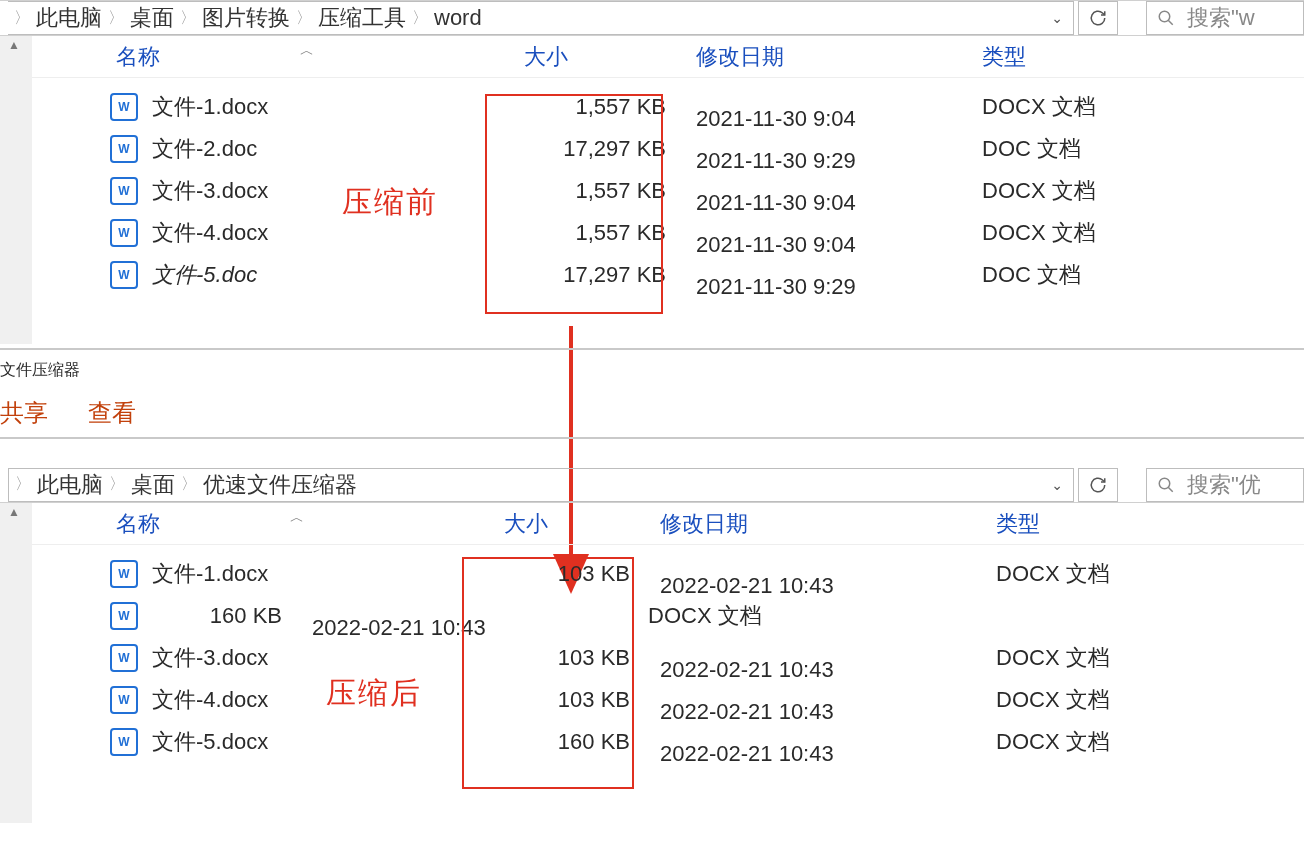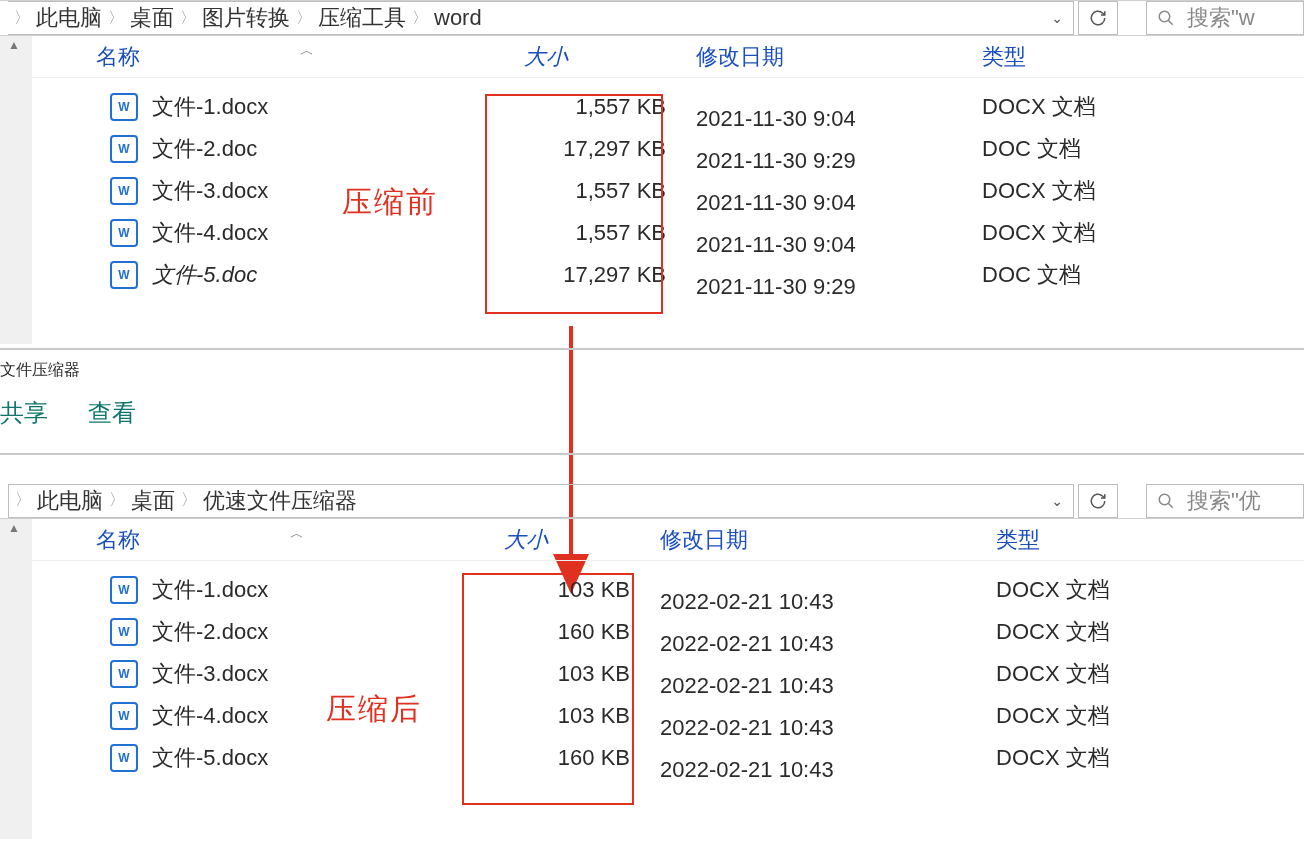--- a/index.html
+++ b/index.html
@@ -10,22 +10,22 @@
 .addrbar .path   { display: flex; align-items: center; flex: 1; border: 1px solid #bdbdbd; border-left: none; height: 34px; overflow: hidden; }
 .addrbar .chev   { color: #9a9a9a; padding: 0 6px; font-size: 16px; }
 .addrbar .crumb  { color: #333; white-space: nowrap; }
 .addrbar .dd     { width: 32px; text-align: center; color: #555; font-size: 14px; }
 .addrbar .refresh{ width: 40px; height: 34px; border: 1px solid #bdbdbd; margin-left: 4px; display:flex; align-items:center; justify-content:center; color:#555; }
 .addrbar .search { width: 158px; height: 34px; border: 1px solid #bdbdbd; margin-left: 28px; display:flex; align-items:center; padding-left: 10px; color:#888; overflow:hidden; }
 .addrbar .search svg{ margin-right:12px; }
 
 
 .hdr { display:flex; align-items:center; height:42px; font-size:22px; color:#1a4fbe; border-bottom:1px solid #eee; position:relative;}
-.hdr .col-name { padding-left:64px; width:488px; }
-.hdr .col-size { width:176px; padding-left:4px;font-style:italic;}
+.hdr .col-name { padding-left:84px; width:488px; }
+.hdr .col-size { width:176px; padding-left:4px;}
 .hdr .col-date { width:286px; }
 .hdr .col-type { }
 .hdr .sort-arrow{ position:absolute; left:268px; top:6px; font-size:14px; color:#888;}
 
 
 .rows { padding-top:8px; padding-bottom:10px; position:relative;}
 .row  { display:flex; align-items:center; height:42px; font-size:22px; }
 .row .icon { width:28px; height:28px; margin-left:78px; margin-right:14px;}
 .row .name { width:368px;}
 .row .size { width:176px; text-align:right; padding-right:30px;}
@@ -40,21 +40,21 @@
 .scroll-col{ position:absolute; left:0; top:0; height:100%; width:32px; background:#f0f0f0;}
 .scroll-up{ position:absolute; top:2px; left:8px; color:#777; font-size:12px;}
 
 
 .annot-label{ position:absolute; color:#e03020; font-size:30px; font-weight:500; letter-spacing:2px;}
 .redbox{ position:absolute; border:2px solid #e03020; pointer-events:none;}
 .arrow{ position:absolute; pointer-events:none;}
 
 
 .wintitle{ font-size:16px; padding:10px 4px 10px 0;}
-.ribbon{ display:flex; gap:40px; font-size:24px; color:#0f766e; border-bottom:2px solid #c9c9c9; padding:6px 0 24px 0;}
+.ribbon{ display:flex; gap:40px; font-size:24px; color:#c2410c; border-bottom:2px solid #c9c9c9; padding:6px 0 8px 0;}
 
 
 .panel{ position:relative; }
 .addrbar2{ margin-top:28px;}
 .listwrap{ position:relative; padding-left:32px;}
 </style>
 </head>
 <body>
 
 <div class="panel">
@@ -213,21 +213,20 @@
           </div>
           <div class="name" style="width:348px;">文件-1.docx</div>
           <div class="size" style="width:160px;">103 KB</div>
           <div class="date" style="width:336px;">2022-02-21 10:43</div>
           <div class="type">DOCX 文档</div>
         </div>
         <div class="row">
           <div class="icon docicon">
             <span>W</span>
           </div>
-          <div class="name" style="width:348px;">文件-2.docx</div>
           <div class="size" style="width:160px;">160 KB</div>
           <div class="date" style="width:336px;">2022-02-21 10:43</div>
           <div class="type">DOCX 文档</div>
         </div>
         <div class="row">
           <div class="icon docicon">
             <span>W</span>
           </div>
           <div class="name" style="width:348px;">文件-3.docx</div>
           <div class="size" style="width:160px;">103 KB</div>

